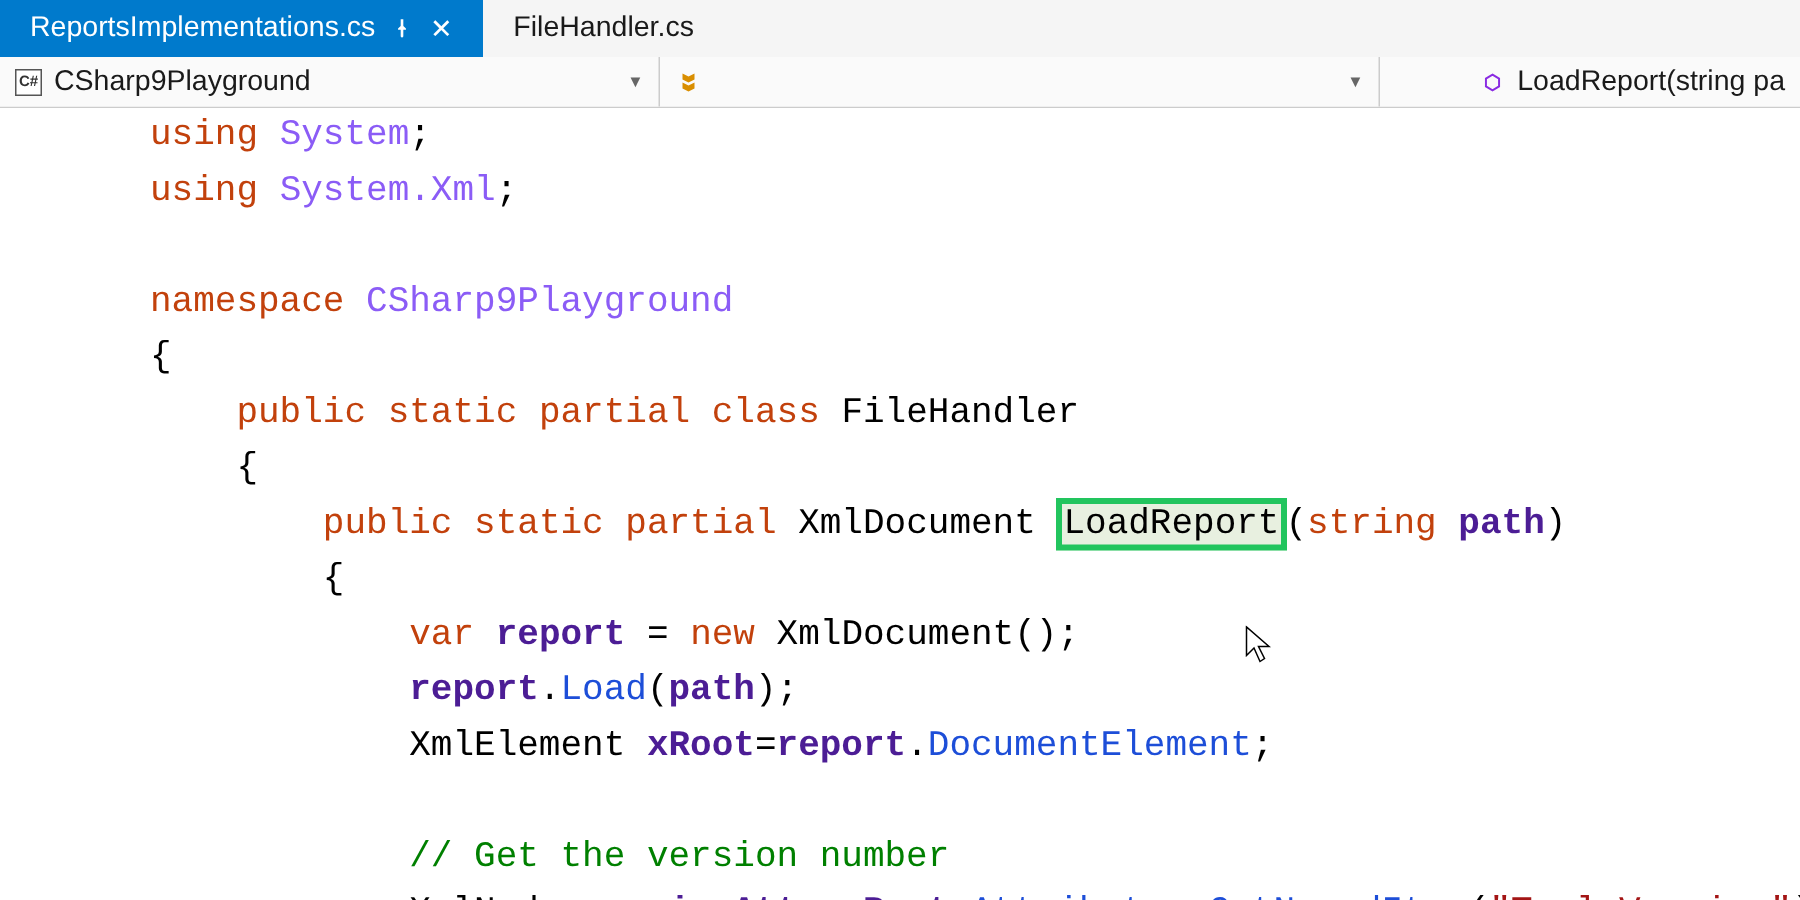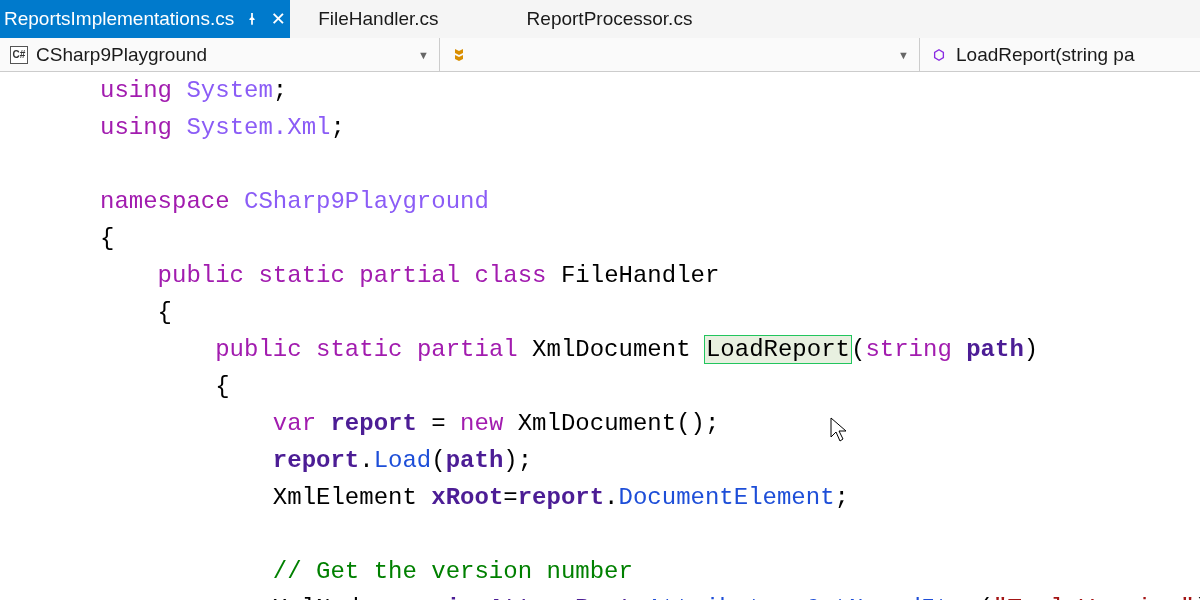--- a/index.html
+++ b/index.html
@@ -12,34 +12,33 @@
   }
   .tab-bar {
     display: flex;
     height: 38px;
     background: #f5f5f5;
     align-items: stretch;
   }
   .tab {
     display: flex;
     align-items: center;
-    padding: 0 4px;
+    padding: 0 20px;
     font-size: 19px;
     color: #1a1a1a;
     cursor: pointer;
     position: relative;
     gap: 10px;
   }
   .tab.active {
     background: #007acc;
     color: #ffffff;
   }
   .tab.inactive {
     background: #f5f5f5;
-    margin-left: 24px;
   }
   .pin-icon, .close-icon {
     width: 16px;
     height: 16px;
     display: inline-flex;
     align-items: center;
     justify-content: center;
   }
   .pin-icon svg { width: 14px; height: 14px; }
   .close-icon { font-size: 18px; line-height: 1; color: #ffffff; }
@@ -86,30 +85,30 @@
   .code {
     font-family: Consolas, "Courier New", monospace;
     font-size: 24px;
     line-height: 37px;
     padding-left: 60px;
     white-space: pre;
     color: #000;
     position: relative;
     padding-top: 0px;
   }
-  .kw { color: #a21caf; }
+  .kw { color: #c2410c; }
   .type { color: #000000; }
   .str { color: #a31515; }
   .com { color: #008000; }
   .method { color: #1d4ed8; }
   .ns { color: #8b5cf6; }
   .id { color: #4c1d95; font-weight: bold; }
   .punct { color: #000; }
   .highlight-box {
-    border: 1px solid #22c55e;
+    border: 4px solid #22c55e;
     background: #e8f0e0;
     padding: 0 1px;
     margin: 0 -1px;
   }
   .cursor-img {
     position: absolute;
     left: 790px;
     top: 345px;
     width: 20px;
     height: 26px;
@@ -125,40 +124,37 @@
     <span class="pin-icon">
       <svg viewBox="0 0 16 16">
           <path fill="#ffffff" d="M9 1v5l2 2v1H9v5l-1 1-1-1V9H5V8l2-2V1h2z"></path>
         </svg>
     </span>
     <span class="close-icon">✕</span>
   </div>
   <div class="tab inactive" style="padding-right:60px;">
     <span>FileHandler.cs</span>
   </div>
-  <div class="tab inactive" style="padding-right:60px;">
-    <span>ReportProcessor.cs</span>
-  </div>
 </div>
 
 <div class="breadcrumb-bar">
   <div class="breadcrumb" style="width:440px;">
     <span class="bc-icon csharp">C#</span>
     <span>CSharp9Playground</span>
     <span class="chev">▼</span>
   </div>
   <div class="breadcrumb" style="width:480px;">
     <span class="bc-icon class">
       <svg viewBox="0 0 16 16">
           <path fill="#d98e00" d="M4 2l4 2 4-2v4l-4 2-4-2V2zm0 6l4 2 4-2v4l-4 2-4-2V8z"></path>
         </svg>
     </span>
     <span class="chev">▼</span>
   </div>
-  <div class="breadcrumb" style="flex:1; border-right:none; overflow:hidden;">
+  <div class="breadcrumb" style="flex:1; border-right:none; overflow:hidden;justify-content:flex-end;">
     <span class="bc-icon method">
       <svg viewBox="0 0 16 16">
           <path fill="none" stroke="#8a2be2" stroke-width="1.5" d="M8 2l5 3v6l-5 3-5-3V5l5-3z"></path>
         </svg>
     </span>
     <span>LoadReport(string pa</span>
   </div>
 </div>
 
 <div class="editor-wrap">

